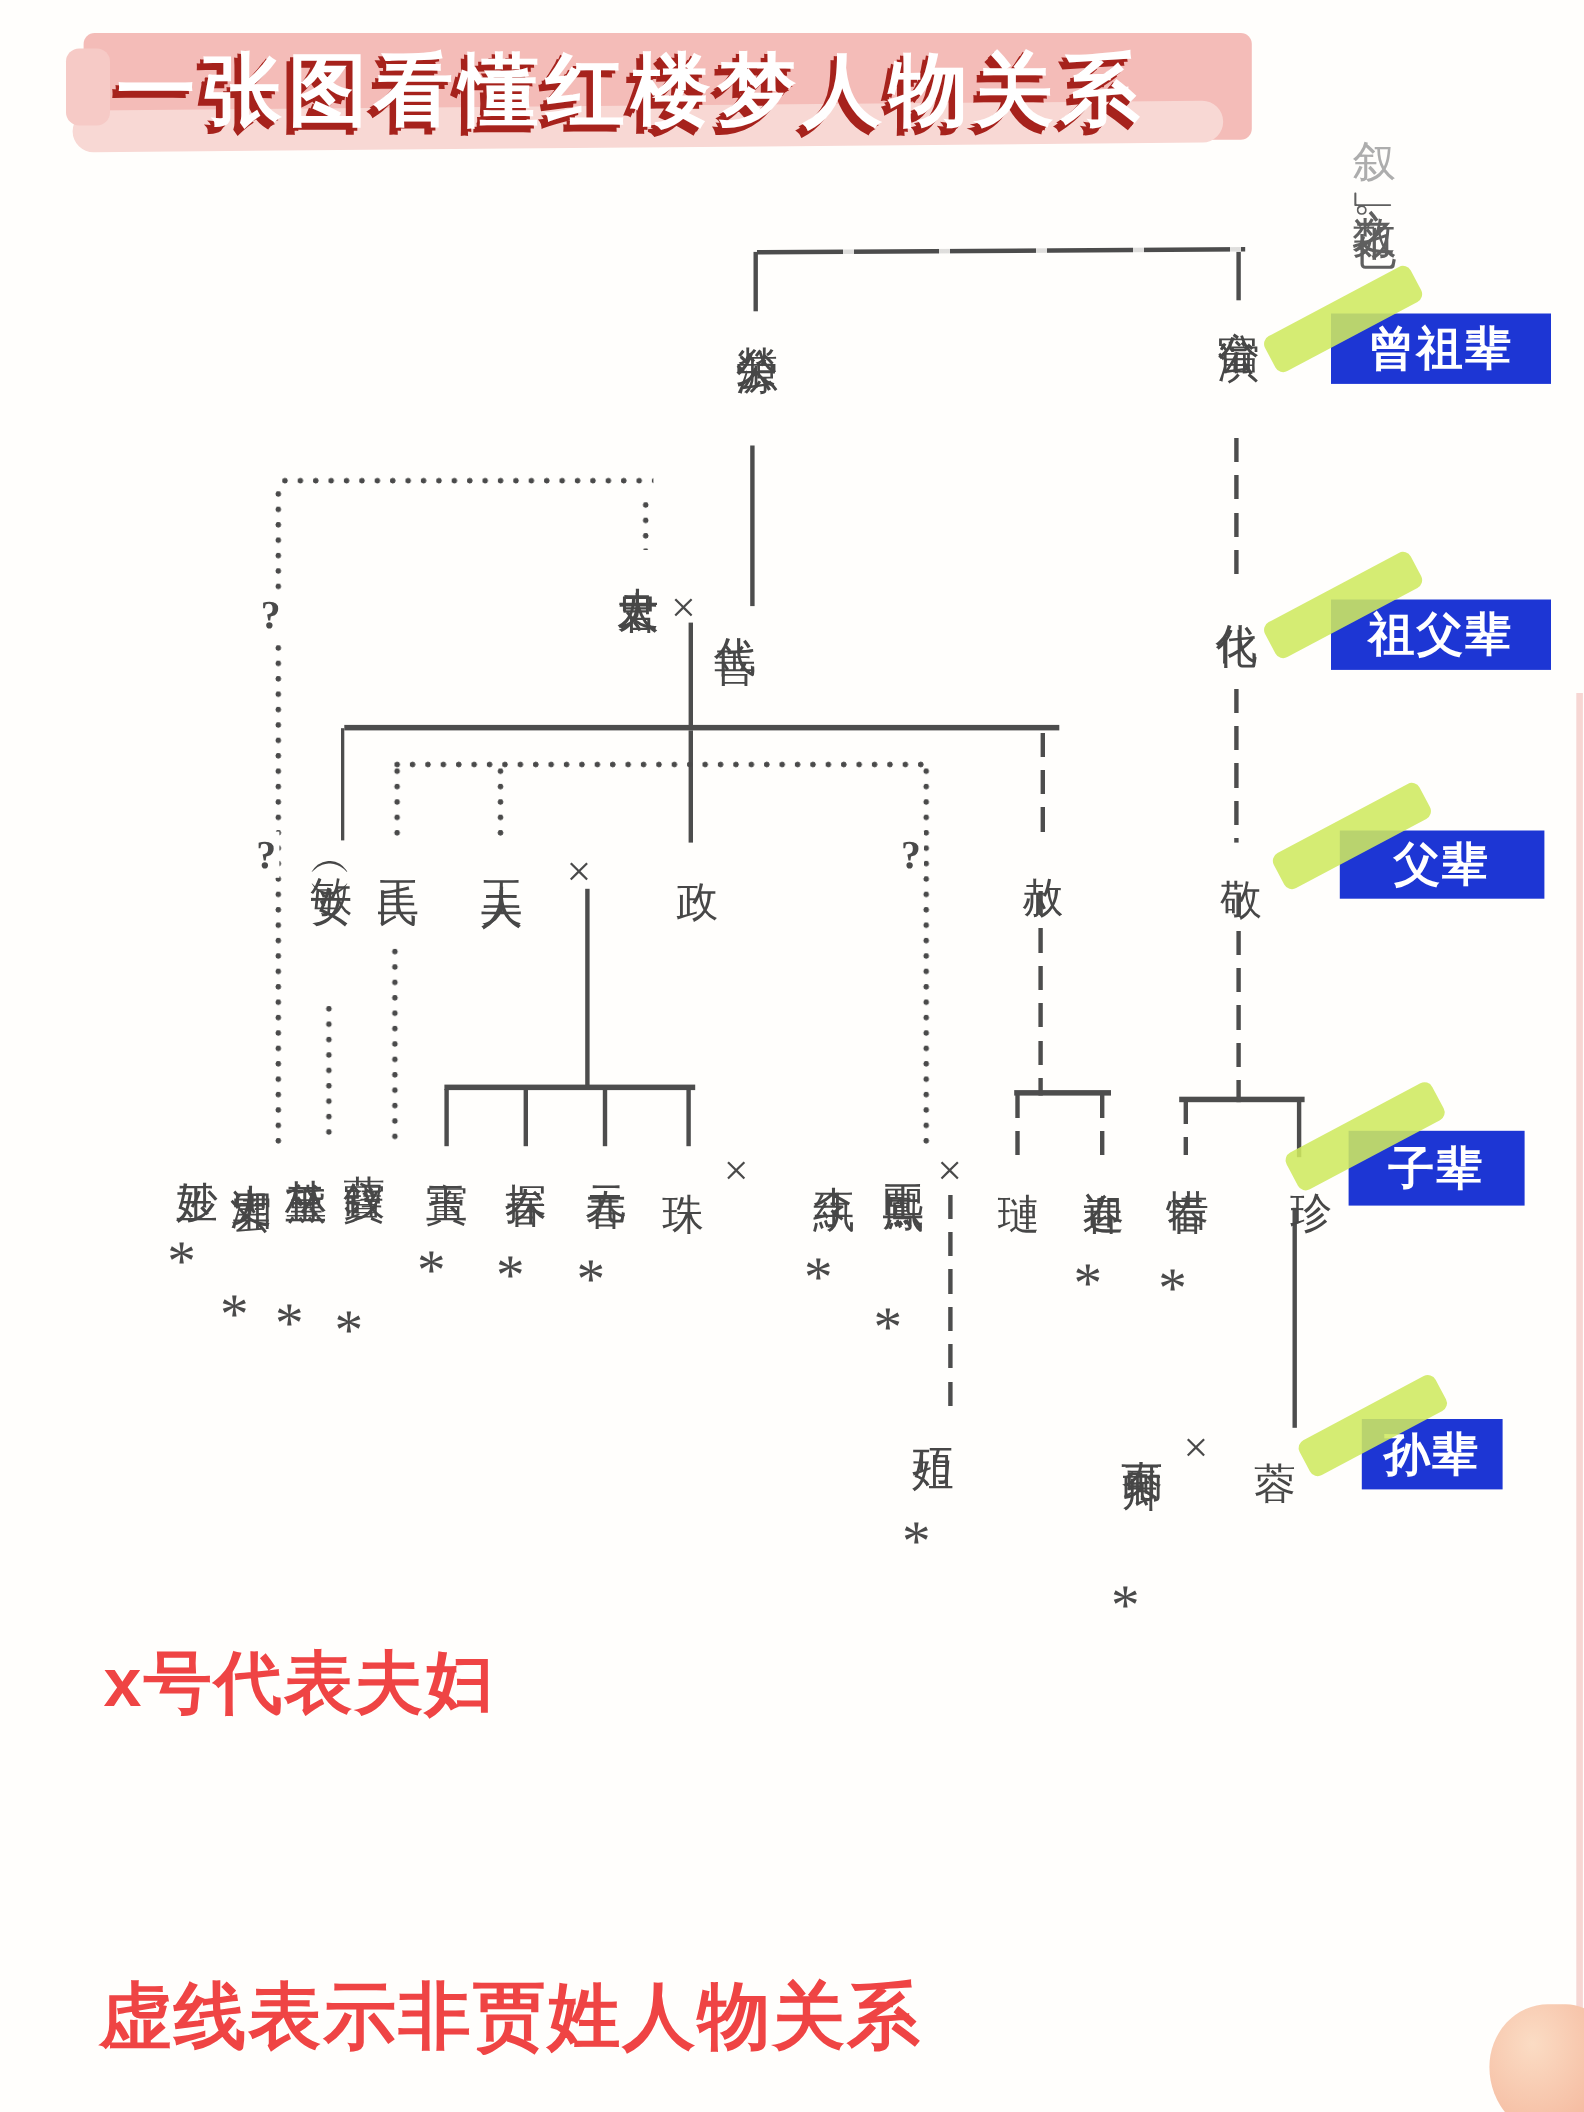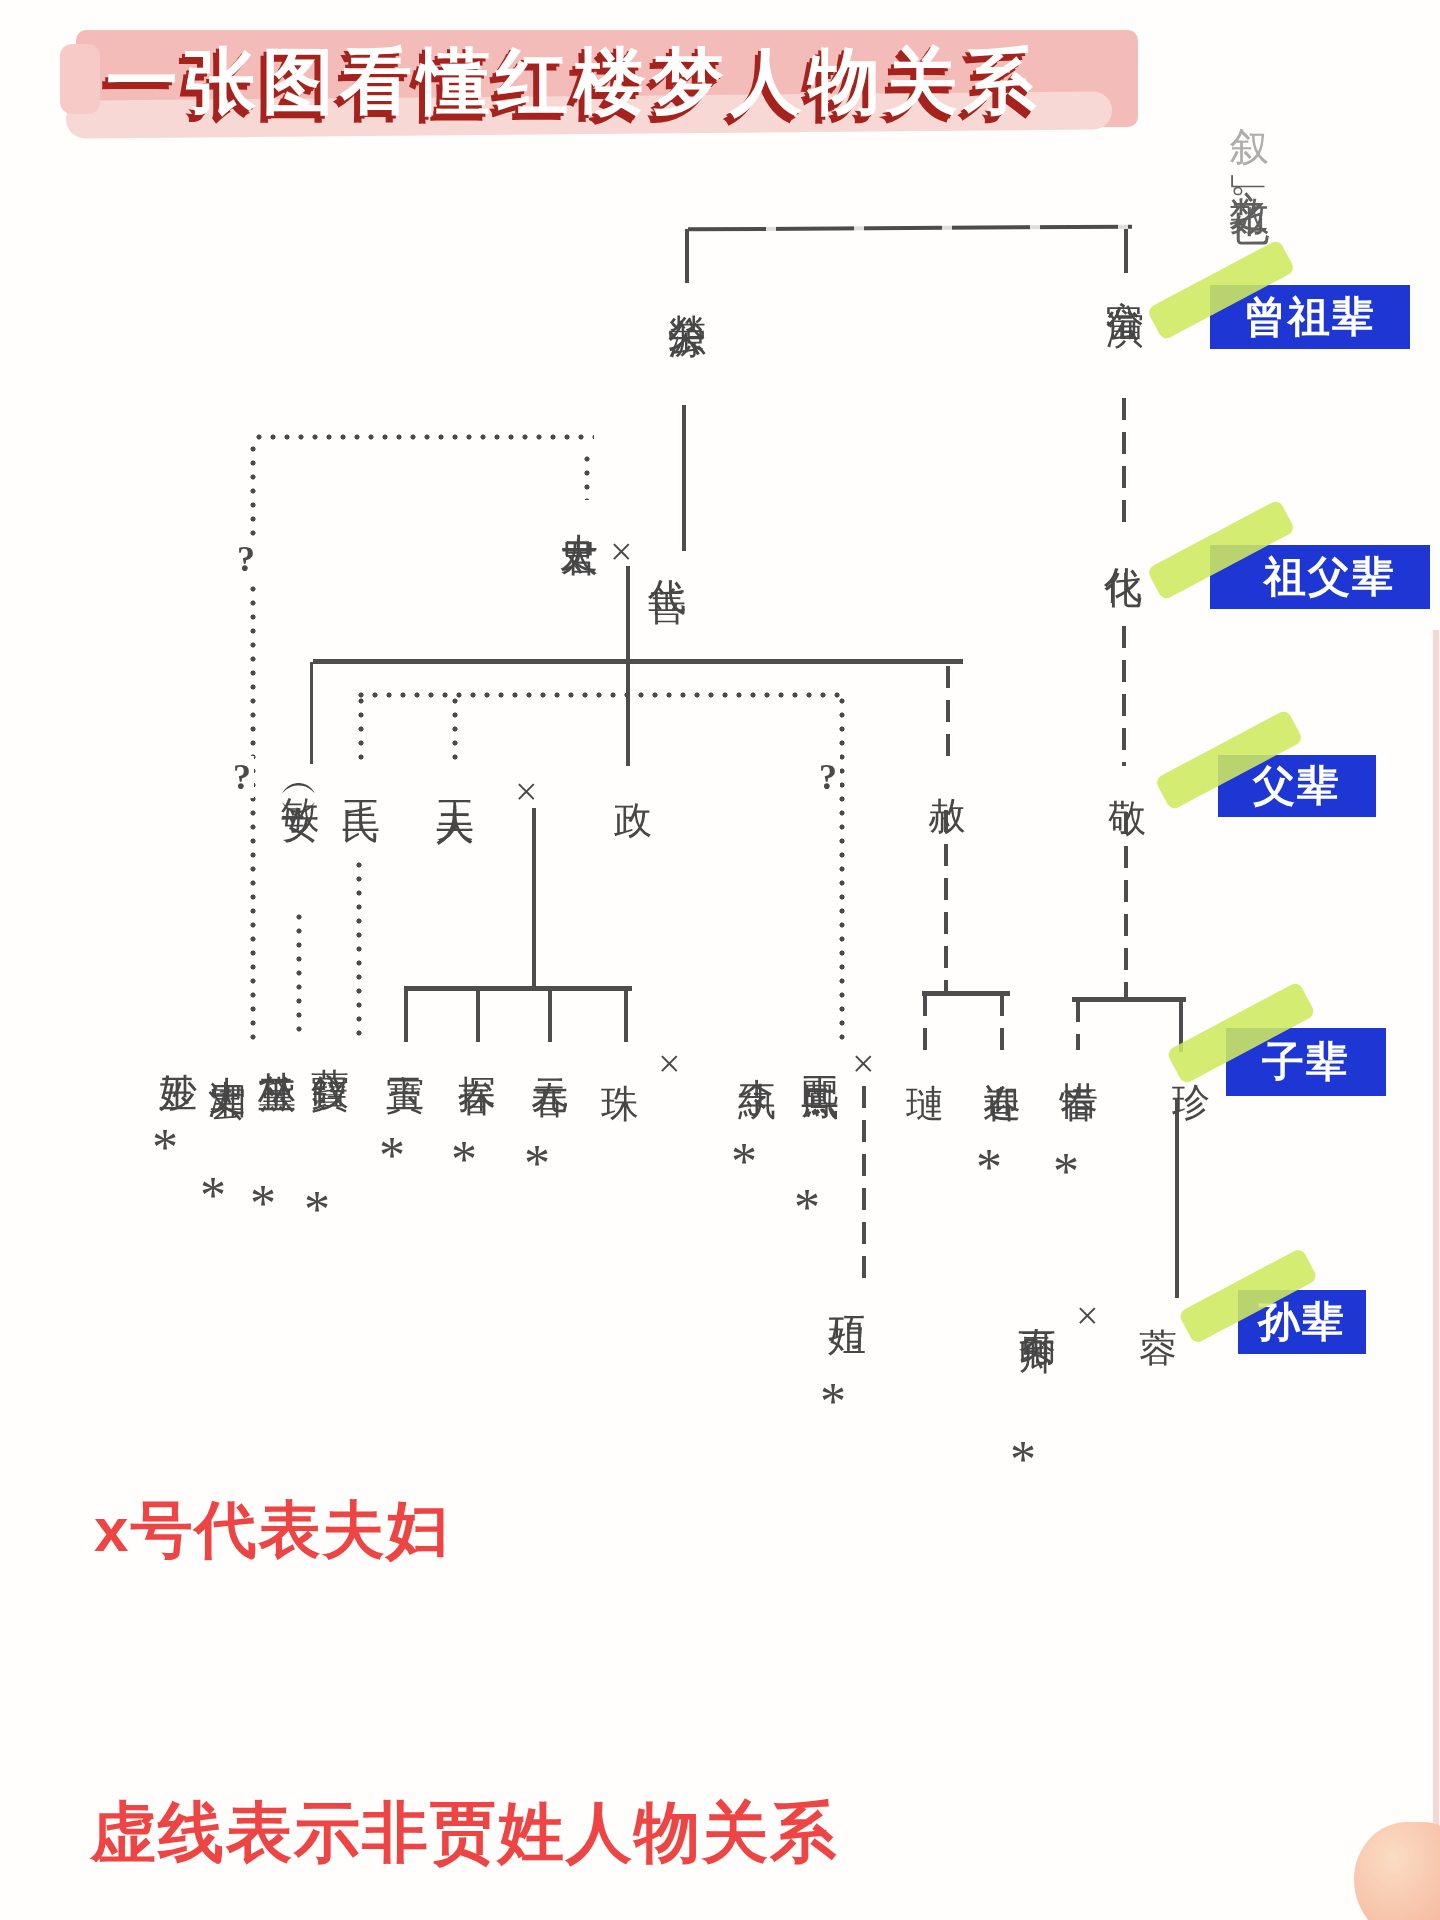--- a/index.html
+++ b/index.html
@@ -147,22 +147,22 @@
   <div class="mark star" style="left:976px;top:1152px;">*</div>
   <div class="mark star" style="left:1053px;top:1156px;">*</div>
   <div class="mark star" style="left:820px;top:1386px;">*</div>
   <div class="mark star" style="left:1010px;top:1444px;">*</div>
 
   <div class="mark qmark" style="left:234px;top:538px;">?</div>
   <div class="mark qmark" style="left:230px;top:756px;">?</div>
   <div class="mark qmark" style="left:816px;top:756px;">?</div>
 
   <div class="glabel" style="left:1210px;top:285px;width:200px;height:64px;">曾祖辈</div>
-  <div class="glabel" style="left:1210px;top:545px;width:200px;height:64px;padding-left:20px;">祖父辈</div>
-  <div class="glabel" style="left:1218px;top:755px;width:158px;height:62px;">父辈</div>
+  <div class="glabel" style="left:1210px;top:545px;width:200px;height:64px;">祖父辈</div>
+  <div class="glabel" style="left:1218px;top:755px;width:186px;height:62px;">父辈</div>
   <div class="glabel" style="left:1226px;top:1028px;width:160px;height:68px;">子辈</div>
   <div class="glabel" style="left:1238px;top:1290px;width:128px;height:64px;">孙辈</div>
   <div class="hl" style="left:1146px;top:272px;width:150px;height:36px;"></div>
   <div class="hl" style="left:1146px;top:532px;width:150px;height:36px;"></div>
   <div class="hl" style="left:1154px;top:742px;width:150px;height:36px;"></div>
   <div class="hl" style="left:1166px;top:1014px;width:150px;height:38px;"></div>
   <div class="hl" style="left:1178px;top:1278px;width:140px;height:36px;"></div>
 
   <div class="legend-line" style="left:94px;top:1488px;">x号代表夫妇</div>
   <div class="legend-line" style="left:90px;top:1788px;font-size:66px;">虚线表示非贾姓人物关系</div>

